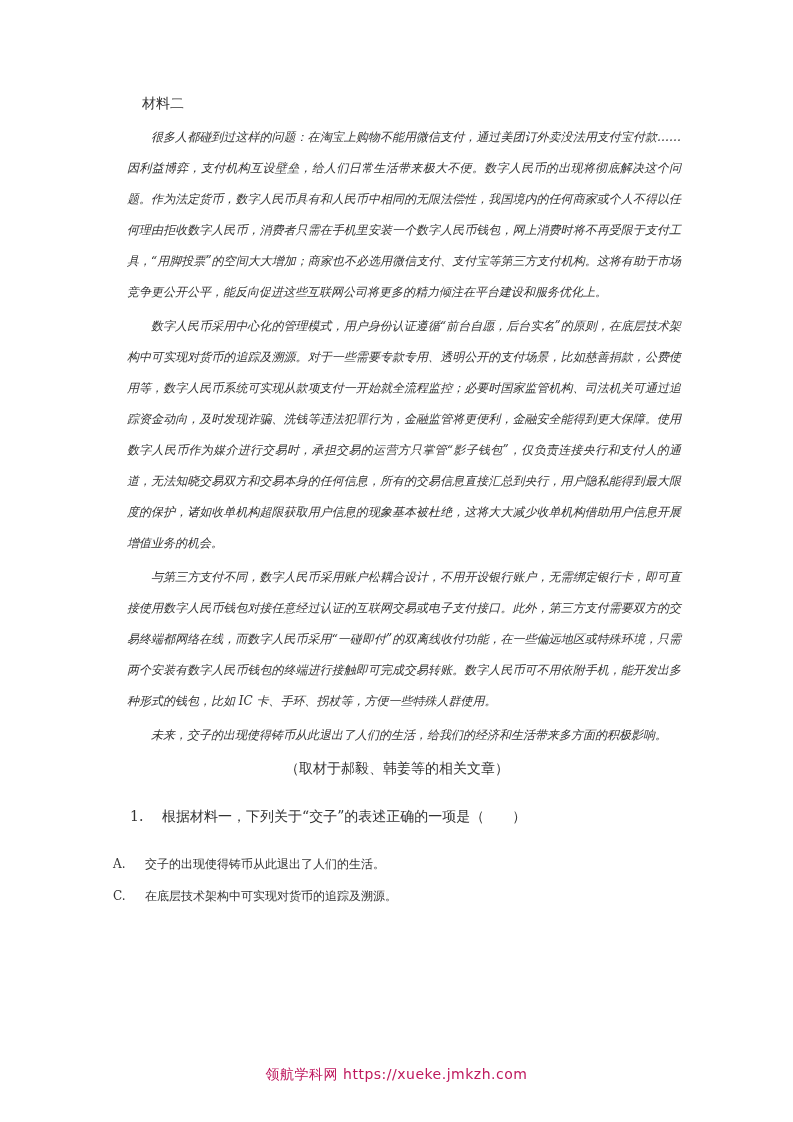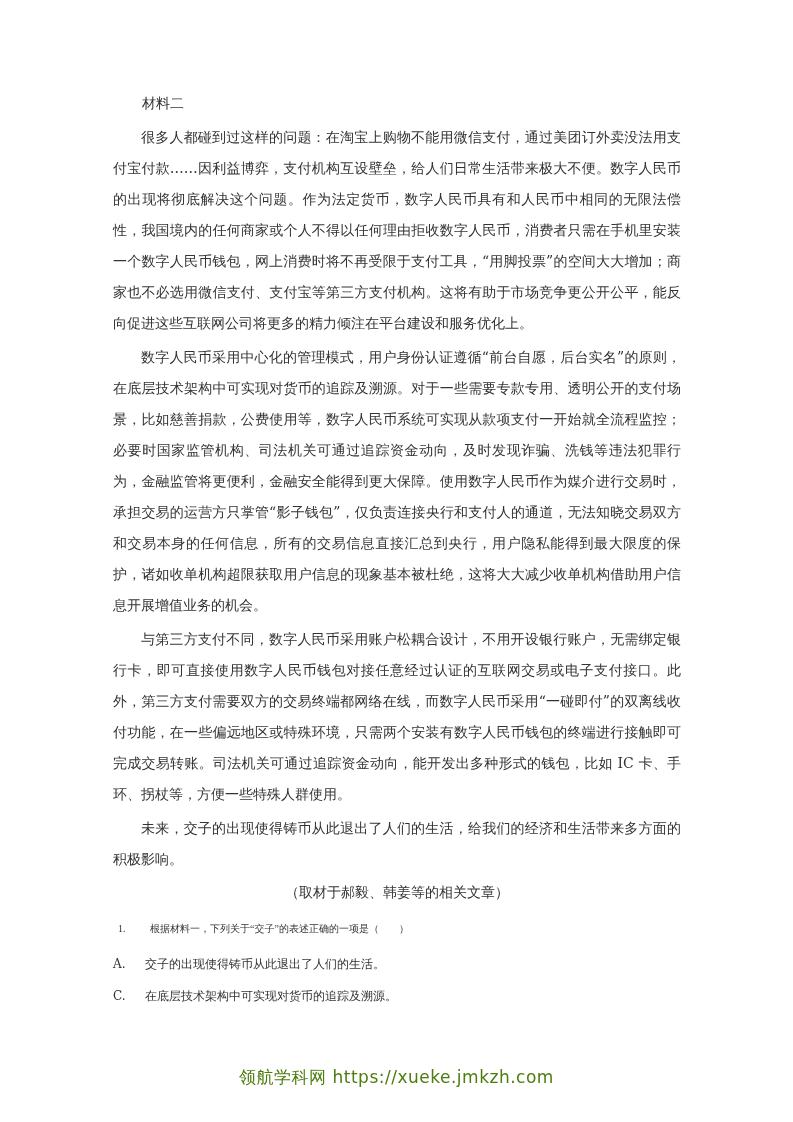--- a/index.html
+++ b/index.html
@@ -22,72 +22,72 @@
     top: 88px;
     width: 568px;
   }
   .heading {
     font-size: 14px;
     font-weight: normal;
     line-height: 31px;
     margin: 0 0 0 29px;
   }
   .para {
-    font-size: 14px;
+    font-size: 12px;
     line-height: 31px;
     text-align: justify;
     text-indent: 2em;
-    margin: 3px 0 0 0;
+    margin: 3px 0 0 14px;
+    font-style: italic;
   }
   .attribution {
     font-size: 14px;
     line-height: 31px;
     text-align: center;
     margin: 2px 0 0 0;
   }
   .question-line {
-    font-size: 10px;
+    font-size: 14px;
     line-height: 31px;
-    margin: 5px;
-    font-family: Liberation Serif, serif;
+    margin: 17px;
   }
   .num-label {
     display: inline-block;
     width: 32px;
   }
   .option-line {
     font-size: 12px;
     line-height: 31px;
     margin-top: 1px;
   }
   .footer {
     position: absolute;
     left: 0;
     right: 0;
     top: 1066px;
     text-align: center;
     font-family: "DejaVu Sans", "Liberation Sans", sans-serif;
-    font-size: 17px;
+    font-size: 14px;
     letter-spacing: 0.5px;
-    color: #4d7c0f;
+    color: #be185d;
   }
 </style>
 </head>
 <body>
 
 <div class="page">
   <div class="content">
 
     <h3 class="heading">材料二</h3>
 
     <p class="para">很多人都碰到过这样的问题：在淘宝上购物不能用微信支付，通过美团订外卖没法用支付宝付款……因利益博弈，支付机构互设壁垒，给人们日常生活带来极大不便。数字人民币的出现将彻底解决这个问题。作为法定货币，数字人民币具有和人民币中相同的无限法偿性，我国境内的任何商家或个人不得以任何理由拒收数字人民币，消费者只需在手机里安装一个数字人民币钱包，网上消费时将不再受限于支付工具，“用脚投票”的空间大大增加；商家也不必选用微信支付、支付宝等第三方支付机构。这将有助于市场竞争更公开公平，能反向促进这些互联网公司将更多的精力倾注在平台建设和服务优化上。</p>
 
     <p class="para">数字人民币采用中心化的管理模式，用户身份认证遵循“前台自愿，后台实名”的原则，在底层技术架构中可实现对货币的追踪及溯源。对于一些需要专款专用、透明公开的支付场景，比如慈善捐款，公费使用等，数字人民币系统可实现从款项支付一开始就全流程监控；必要时国家监管机构、司法机关可通过追踪资金动向，及时发现诈骗、洗钱等违法犯罪行为，金融监管将更便利，金融安全能得到更大保障。使用数字人民币作为媒介进行交易时，承担交易的运营方只掌管“影子钱包”，仅负责连接央行和支付人的通道，无法知晓交易双方和交易本身的任何信息，所有的交易信息直接汇总到央行，用户隐私能得到最大限度的保护，诸如收单机构超限获取用户信息的现象基本被杜绝，这将大大减少收单机构借助用户信息开展增值业务的机会。</p>
 
-    <p class="para">与第三方支付不同，数字人民币采用账户松耦合设计，不用开设银行账户，无需绑定银行卡，即可直接使用数字人民币钱包对接任意经过认证的互联网交易或电子支付接口。此外，第三方支付需要双方的交易终端都网络在线，而数字人民币采用“一碰即付”的双离线收付功能，在一些偏远地区或特殊环境，只需两个安装有数字人民币钱包的终端进行接触即可完成交易转账。司法机关可通过追踪资金动向，能开发出多种形式的钱包，比如 IC 卡、手环、拐杖等，方便一些特殊人群使用。</p>
+    <p class="para">与第三方支付不同，数字人民币采用账户松耦合设计，不用开设银行账户，无需绑定银行卡，即可直接使用数字人民币钱包对接任意经过认证的互联网交易或电子支付接口。此外，第三方支付需要双方的交易终端都网络在线，而数字人民币采用“一碰即付”的双离线收付功能，在一些偏远地区或特殊环境，只需两个安装有数字人民币钱包的终端进行接触即可完成交易转账。数字人民币可不用依附手机，能开发出多种形式的钱包，比如 IC 卡、手环、拐杖等，方便一些特殊人群使用。</p>
 
     <p class="para">未来，交子的出现使得铸币从此退出了人们的生活，给我们的经济和生活带来多方面的积极影响。</p>
 
     <p class="attribution">（取材于郝毅、韩姜等的相关文章）</p>
 
     <div class="question-line">
       <span class="num-label">1.</span><span>根据材料一，下列关于“交子”的表述正确的一项是（　　）</span>
     </div>
 
     <div class="option-line">

